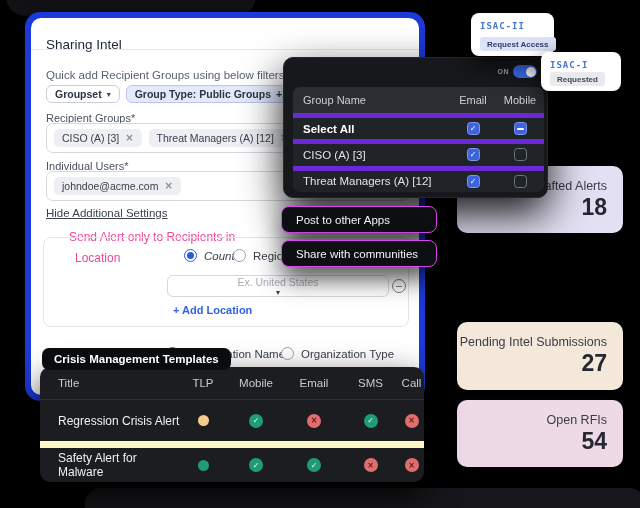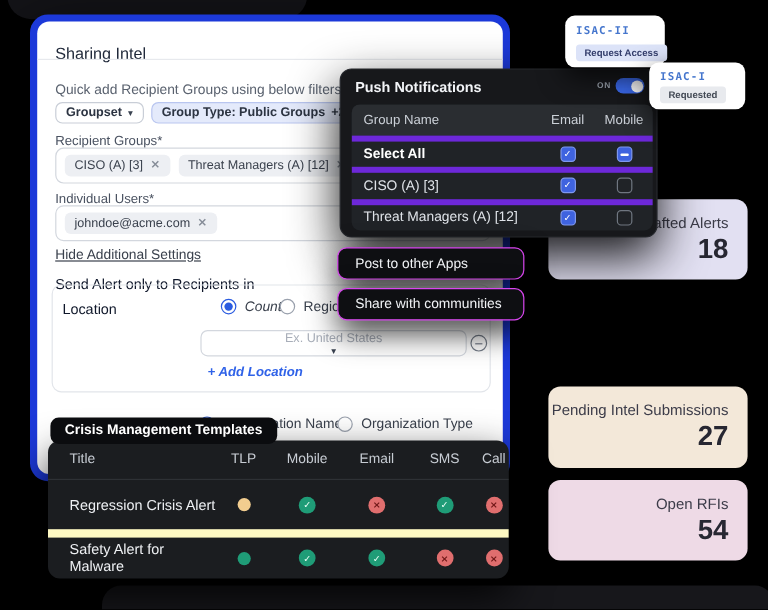--- a/index.html
+++ b/index.html
@@ -24,34 +24,34 @@
   .fbtn.plain { background:#fff; border:1px solid #c9ced7; }
   .fbtn.blue { background:#e4eafb; border:1px solid #b9c6f0; }
   .caret { font-family:"DejaVu Sans",sans-serif; font-size:8px; color:#3a4250; }
 
   .field-label { font-size:11px; color:#4a5261; }
   .chip-box { border:1px solid #d3d7de; border-radius:7px; background:#fff; display:flex; align-items:center; gap:7px; padding:0 7px; overflow:hidden; white-space:nowrap; }
   .chip { display:inline-flex; align-items:center; gap:6px; background:#edeff3; border-radius:5px; padding:3px 8px; font-size:10.5px; color:#3a414d; }
   .chip .x { font-family:"DejaVu Sans",sans-serif; color:#858c97; font-size:10px; font-weight:bold; line-height:1; cursor:pointer; }
 
   .link-underline { font-size:11.5px; font-weight:500; color:#3a414d; text-decoration:underline; }
-  .section-text { font-size:12px; color:#0f172a; }
+  .section-text { font-size:12px; color:#ec4899;margin-left:23px; }
 
   .loc-box { left:12px; top:219px; width:366px; height:90px; border:1px solid #e2e5ea; border-radius:8px; }
   .radio { width:13px; height:13px; border-radius:50%; background:#fff; border:1.5px solid #9aa1ad; position:relative; flex:none; }
   .radio.sel { border-color:#2b5ce0; }
   .radio.sel::after { content:""; position:absolute; inset:2px; border-radius:50%; background:#2b5ce0; }
   .radio-row { display:flex; align-items:center; gap:7px; }
   .radio-label { font-size:11.5px; color:#3a414d; }
 
   .loc-select { position:absolute; left:123px; top:37px; width:222px; height:22px; border:1px solid #d3d7de; border-radius:6px; background:#fff; display:flex; align-items:center; justify-content:space-between; padding:0 8px;flex-direction:column; }
   .placeholder { font-size:10.5px; color:#a8aeb9; }
   .minus-btn { position:absolute; left:348px; top:41px; width:14px; height:14px; border:1.2px solid #757d89; border-radius:50%; }
   .minus-btn::after { content:""; position:absolute; left:3px; top:5.5px; width:6px; height:1.4px; background:#757d89; }
-  .add-location { position:absolute; left:129px; top:66px; font-size:11px; font-weight:600; color:#2f62e8;font-style:italic; }
+  .add-location { position:absolute; left:129px; top:66px; font-size:11px; font-weight:600; color:#2f62e8; }
 
   
   .push-panel { position:absolute; left:283px; top:57px; width:265px; height:141px; background:#17181b; border:1px solid #26282d; border-radius:10px; box-shadow:0 16px 40px rgba(0,0,0,.9); z-index:6; }
   .push-title { position:absolute; left:12px; top:8px; font-size:12px; font-weight:600; color:#f2f4f7; }
   .push-toggle-wrap { position:absolute; right:10px; top:7px; display:flex; align-items:center; gap:4px; }
   .push-on { font-size:7px; font-weight:700; letter-spacing:.5px; color:#9aa2ac; }
   .toggle { width:24px; height:13px; border-radius:7px; background:#3a68e8; position:relative; cursor:pointer; }
   .toggle::after { content:""; position:absolute; right:1.5px; top:1.5px; width:10px; height:10px; border-radius:50%; background:#fff; }
   .push-table { position:absolute; left:9px; top:29px; width:251px; height:105px; background:#202327; border-radius:7px; overflow:hidden; }
   .push-grid { display:grid; grid-template-columns:1fr 46px 48px; align-items:center; padding-left:10px; }
@@ -179,21 +179,20 @@
         <span class="radio-label">Organization Name</span>
       </div>
       <div class="modal-abs radio-row" style="left:250px; top:329px;">
         <span class="radio"></span>
         <span class="radio-label">Organization Type</span>
       </div>
     </div>
   </div>
 
   <div class="push-panel">
-    <div class="push-title">Push Notifications</div>
     <div class="push-toggle-wrap">
       <span class="push-on">ON</span>
       <span class="toggle"></span>
     </div>
     <div class="push-table">
       <div class="push-grid push-head">
         <span>Group Name</span>
         <span class="cbcell" style="display:block;text-align:center;">Email</span>
         <span style="display:block;text-align:center;">Mobile</span>
       </div>

